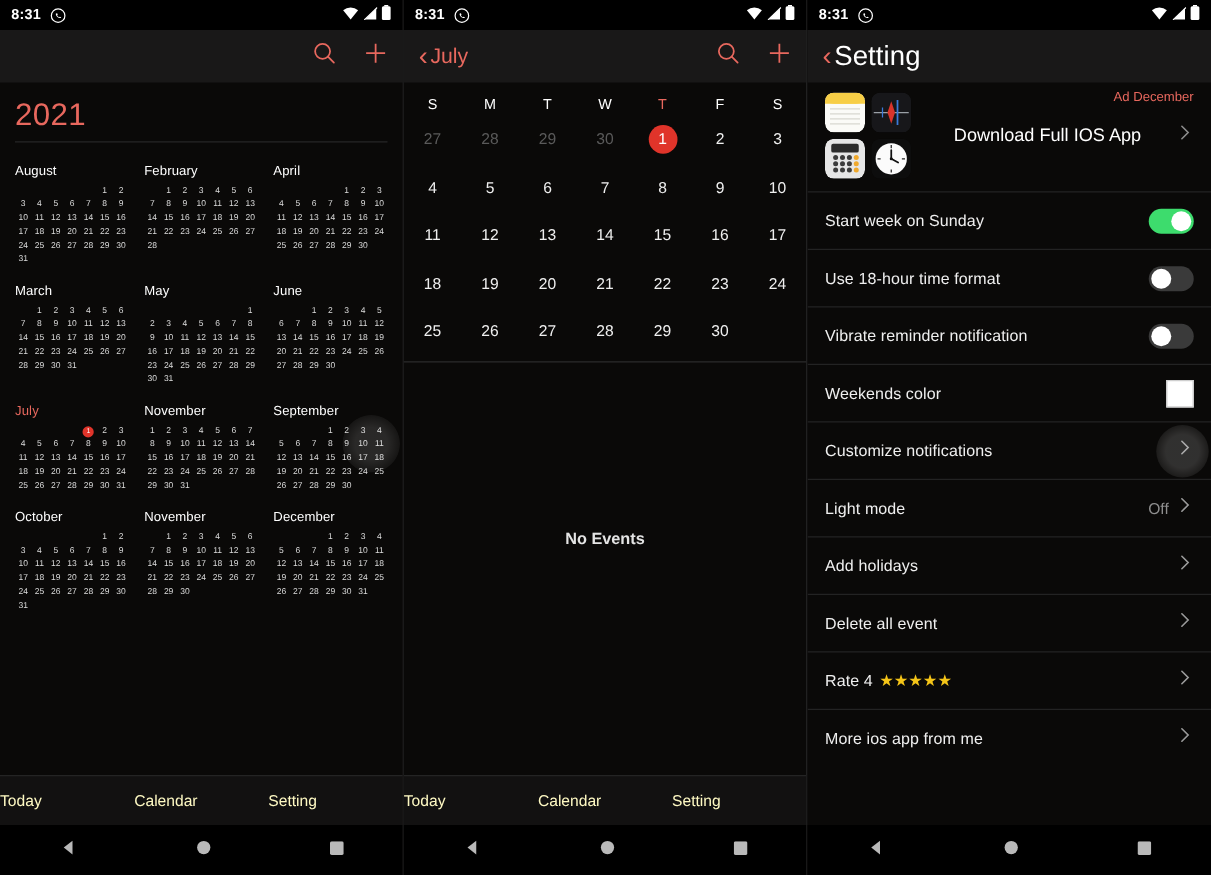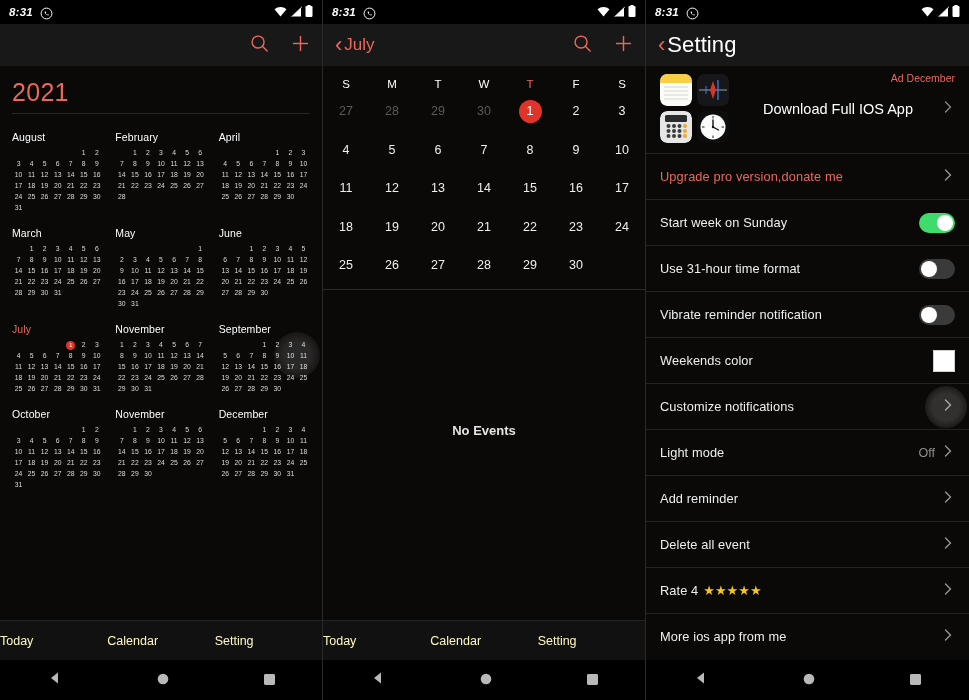--- a/index.html
+++ b/index.html
@@ -6,21 +6,21 @@
   html,body { width:969px; height:700px; background:#000; overflow:hidden; }
   body { font-family:"Liberation Sans", sans-serif; color:#fff; }
 
   .screens { display:flex; width:969px; height:700px; }
   .panel { width:323px; height:700px; position:relative; background:#0a0908;
            border-right:1px solid #2a2a2a; display:flex; flex-direction:column; }
   .panel:last-child { border-right:none; }
 
   
   .statusbar { height:24px; flex:0 0 24px; background:#000; display:flex;
-               align-items:center; padding:0 9px;font-style:italic; }
+               align-items:center; padding:0 9px; }
   .sb-time { font-size:11.5px; font-weight:600; letter-spacing:.2px; color:#fff; }
   .sb-wa { margin-left:7px; width:13px; height:13px; display:block; }
   .sb-right { margin-left:auto; display:flex; align-items:center; gap:3px; }
 
   
   .toolbar { height:42px; flex:0 0 42px; background:#191818; display:flex;
              align-items:center; padding:0 12px; position:relative; }
   .tb-left { display:flex; align-items:center; gap:2px; }
   .tb-back { font-size:22px; color:#e8685e; line-height:1; font-weight:300;
              display:flex; align-items:center; }
@@ -851,37 +851,29 @@
         </div>
         <div class="ad-label">Download Full IOS App</div>
         <span class="ad-chev">
           <svg width="14" height="14" viewBox="0 0 14 14">
               <path d="M4.5 2 9.5 7l-5 5" fill="none" stroke="#8a8a8a" stroke-width="1.3" stroke-linecap="round"></path>
             </svg>
         </span>
       </div>
       <div id="settings-rows">
           <div class="row">
-            <span class="row-label red">Upgrade pro version,donate me</span>
-            <span class="row-right">
-              <span class="chev"><svg width="14" height="14" viewBox="0 0 14 14">
-                  <path d="M4.5 2 9.5 7l-5 5" fill="none" stroke="#9a9a9a" stroke-width="1.3" stroke-linecap="round"></path>
-                </svg></span>
-            </span>
-          </div>
-          <div class="row">
             <span class="row-label">Start week on Sunday</span>
             <span class="row-right">
               <span class="toggle on">
                 <span class="knob"></span>
               </span>
             </span>
           </div>
           <div class="row">
-            <span class="row-label">Use 31-hour time format</span>
+            <span class="row-label">Use 18-hour time format</span>
             <span class="row-right">
               <span class="toggle">
                 <span class="knob"></span>
               </span>
             </span>
           </div>
           <div class="row">
             <span class="row-label">Vibrate reminder notification</span>
             <span class="row-right">
               <span class="toggle">
@@ -907,21 +899,21 @@
           <div class="row">
             <span class="row-label">Light mode</span>
             <span class="row-right">
               <span class="row-value">Off</span>
               <span class="chev"><svg width="14" height="14" viewBox="0 0 14 14">
                   <path d="M4.5 2 9.5 7l-5 5" fill="none" stroke="#9a9a9a" stroke-width="1.3" stroke-linecap="round"></path>
                 </svg></span>
             </span>
           </div>
           <div class="row">
-            <span class="row-label">Add reminder</span>
+            <span class="row-label">Add holidays</span>
             <span class="row-right">
               <span class="chev"><svg width="14" height="14" viewBox="0 0 14 14">
                   <path d="M4.5 2 9.5 7l-5 5" fill="none" stroke="#9a9a9a" stroke-width="1.3" stroke-linecap="round"></path>
                 </svg></span>
             </span>
           </div>
           <div class="row">
             <span class="row-label">Delete all event</span>
             <span class="row-right">
               <span class="chev"><svg width="14" height="14" viewBox="0 0 14 14">

